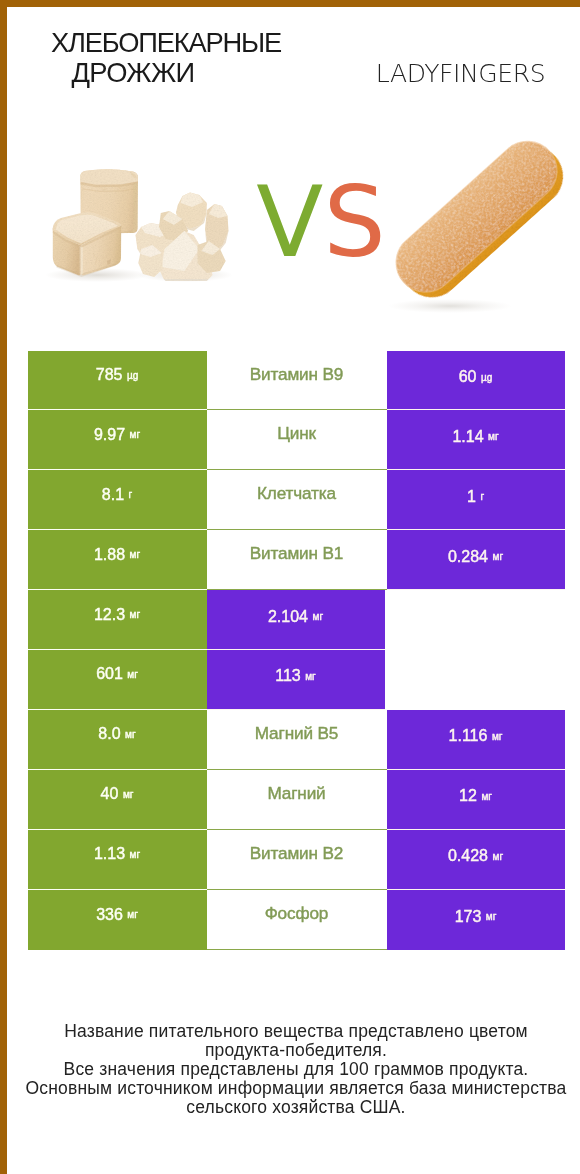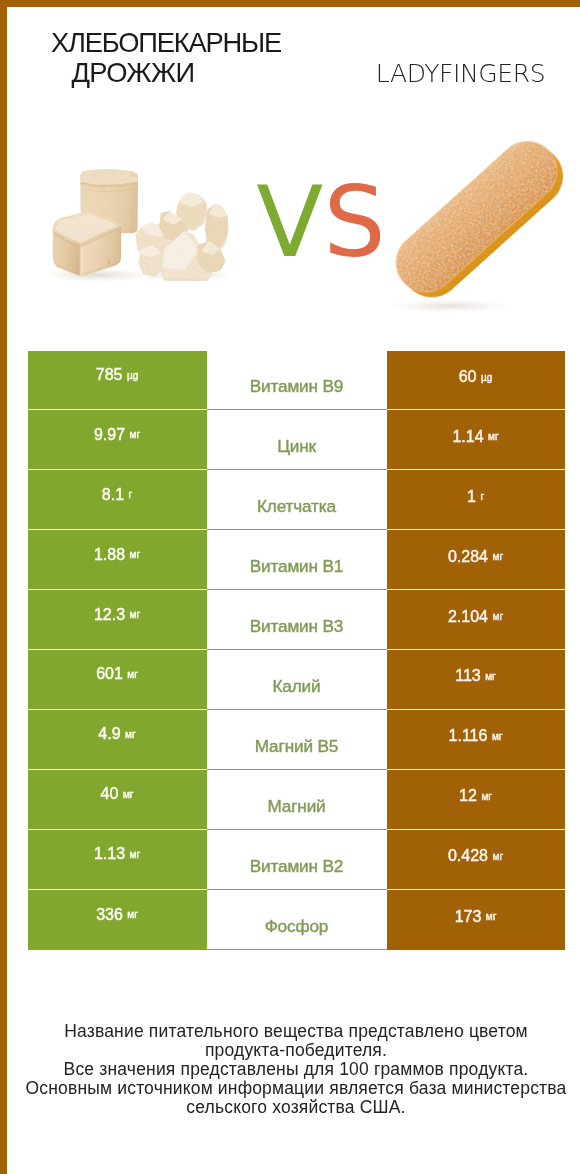--- a/index.html
+++ b/index.html
@@ -29,29 +29,29 @@
   
   .art-left{position:absolute;left:30px;top:150px;width:206px;height:132px;}
   .art-right{position:absolute;left:377px;top:121px;width:186px;height:186px;}
 
   
   .tbl{position:absolute;left:20.5px;top:343.6px;width:537.5px;height:599.4px;}
   .row{position:relative;height:59.9px;display:flex;box-sizing:border-box;}
   .c-left{width:179px;display:flex;align-items:center;justify-content:center;
      color:#fdfff4;box-sizing:border-box;border-bottom:1.4px solid #fdfff4;
      padding-bottom:10px;}
-  .c-mid{width:180px;display:flex;align-items:flex-end;justify-content:center;
+  .c-mid{width:180px;display:flex;align-items:center;justify-content:center;
      box-sizing:border-box;border-bottom:1.1px solid #8aa84a;padding-bottom:12px;}
   .c-right{width:178px;display:flex;align-items:center;justify-content:center;
      color:#fdf4f0;box-sizing:border-box;border-bottom:1.4px solid #fdf4f0;
      padding-bottom:6px;}
   .row:last-child .c-left{border-bottom:0;height:59.9px;}
   .row:last-child .c-right{border-bottom:0;height:59.9px;}
   .win-green{background:#82a72f;}
-  .win-orange{background:#a16207;}
+  .win-orange{background:#6d28d9;}
   .num{font-family:"Liberation Sans",sans-serif;font-weight:400;font-size:16px;
     -webkit-text-stroke:0.45px currentColor;}
   .unit{font-family:"Liberation Sans",sans-serif;font-weight:400;font-size:10px;
     margin-left:4.5px;-webkit-text-stroke:0.45px currentColor;}
   .lbl{font-family:"Liberation Sans",sans-serif;font-weight:400;font-size:17.2px;
     color:#829b56;-webkit-text-stroke:0.42px #829b56;letter-spacing:-0.15px;}
 
   
   .footer{position:absolute;left:0;top:1003px;width:578px;text-align:center;
     font-family:"Liberation Sans",sans-serif;font-weight:400;font-size:17.5px;
@@ -319,44 +319,38 @@
         <div class="c-right win-orange">
           <span class="num">0.284</span>
           <span class="unit">мг</span>
         </div>
       </div>
       <div class="row">
         <div class="c-left win-green">
           <span class="num">12.3</span>
           <span class="unit">мг</span>
         </div>
-        <div class="c-mid">
-          <span class="lbl">Витамин B3</span>
-        </div>
         <div class="c-right win-orange">
           <span class="num">2.104</span>
           <span class="unit">мг</span>
         </div>
       </div>
       <div class="row">
         <div class="c-left win-green">
           <span class="num">601</span>
           <span class="unit">мг</span>
         </div>
-        <div class="c-mid">
-          <span class="lbl">Калий</span>
-        </div>
         <div class="c-right win-orange">
           <span class="num">113</span>
           <span class="unit">мг</span>
         </div>
       </div>
       <div class="row">
         <div class="c-left win-green">
-          <span class="num">4.9</span>
+          <span class="num">8.0</span>
           <span class="unit">мг</span>
         </div>
         <div class="c-mid">
           <span class="lbl">Магний B5</span>
         </div>
         <div class="c-right win-orange">
           <span class="num">1.116</span>
           <span class="unit">мг</span>
         </div>
       </div>

